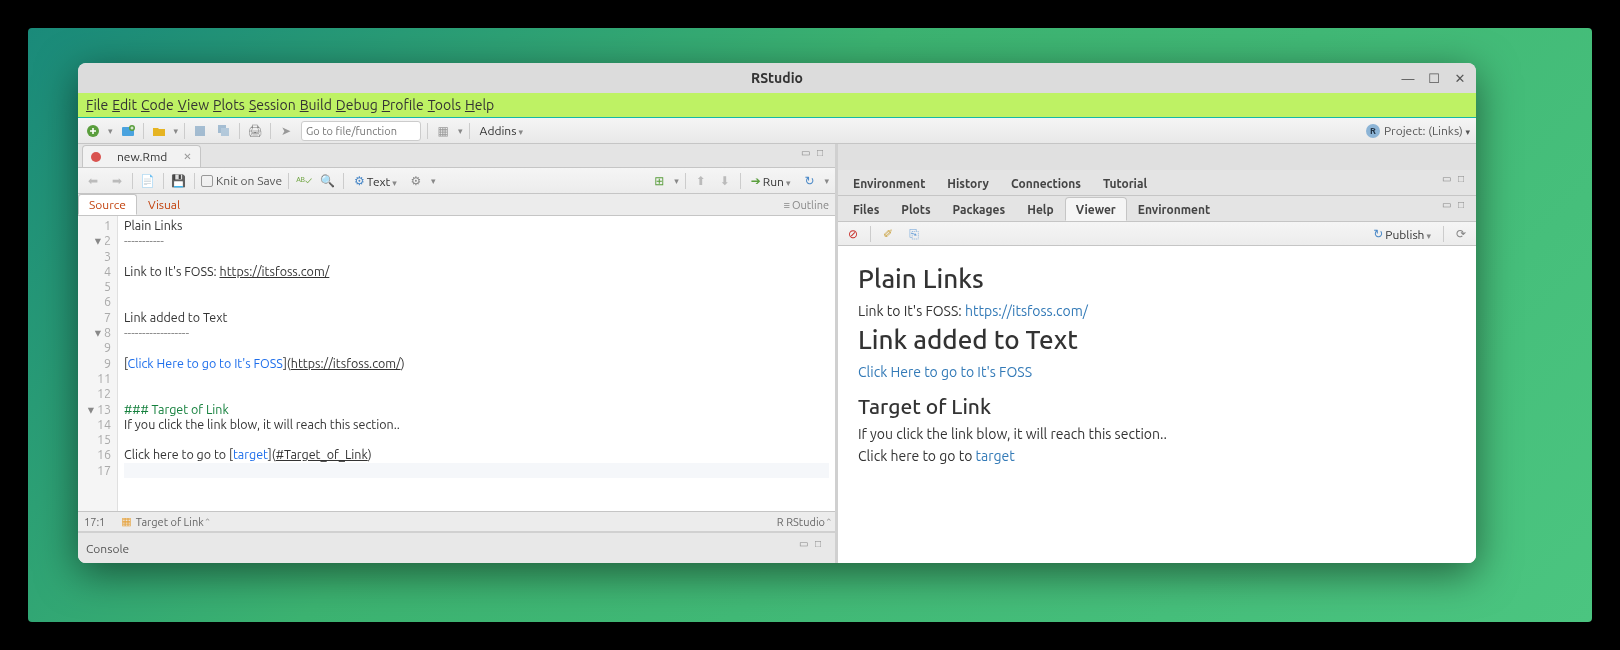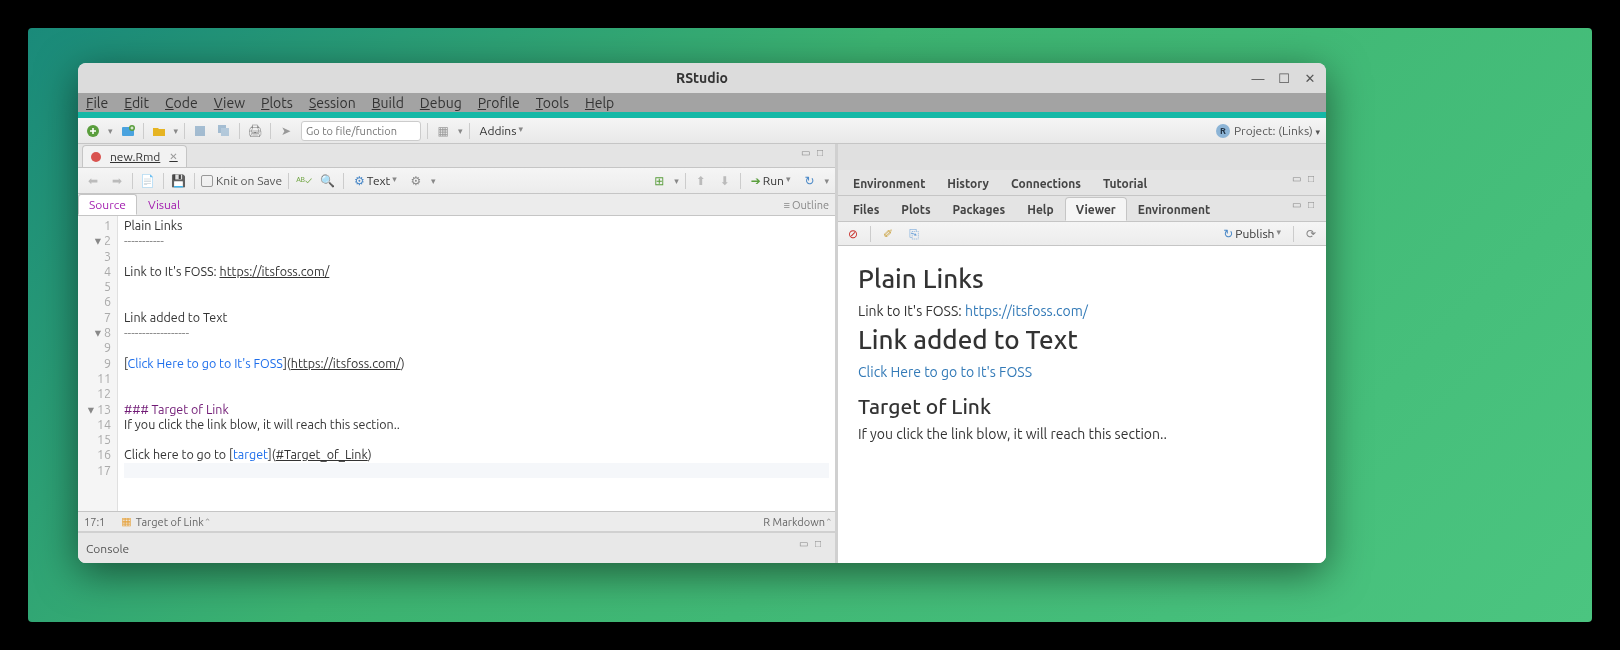--- a/index.html
+++ b/index.html
@@ -1,53 +1,53 @@
 <!DOCTYPE html>
 <html><head>
 <meta charset="utf-8">
 <style>
 * { box-sizing: border-box; margin: 0; padding: 0; font-family: "Ubuntu", "Cantarell", "Segoe UI", sans-serif; }
 body { background: #000; width: 1620px; height: 650px; position: relative; }
 .desktop { position: absolute; inset: 28px; background: linear-gradient(135deg, #1a8a7a 0%, #3cb371 40%, #4bc580 100%); border-radius: 4px; }
-.window { position: absolute; left: 50px; top: 35px; width: 1248px; height: 500px; background: #e8e8e8; border-radius: 8px; box-shadow: 0 10px 40px rgba(0,0,0,0.5); overflow: hidden; display: flex; flex-direction: column; }
+.window { position: absolute; left: 50px; top: 35px; width: 1398px; height: 500px; background: #e8e8e8; border-radius: 8px; box-shadow: 0 10px 40px rgba(0,0,0,0.5); overflow: hidden; display: flex; flex-direction: column; }
 .titlebar { height: 30px; background: #dcdcdc; display: flex; align-items: center; justify-content: center; position: relative; border-radius: 8px 8px 0 0; }
 .titlebar-title { font-size: 14px; font-weight: bold; color: #333; }
 .win-ctrl { position: absolute; right: 4px; top: 3px; display: flex; gap: 2px; }
 .win-ctrl span { width: 24px; height: 24px; display: flex; align-items: center; justify-content: center; font-size: 13px; color: #555; border-radius: 50%; cursor: pointer; }
-.menubar { height: 25px; background: #a3a3a3; display: flex; align-items: center; padding: 0 8px; gap: 16px; border-bottom: 6px solid #14b8a6; }
+.menubar { height: 25px; background: #bef264; display: flex; align-items: center; padding: 0 8px; gap: 4px; border-bottom: 1px solid #14b8a6; }
 .menubar span { font-size: 14px; color: #333; cursor: pointer; }
 .menubar span u { text-decoration: underline; }
 .toolbar { height: 26px; background: linear-gradient(#f5f5f5,#e8e8e8); border-bottom: 1px solid #c5c5c5; display: flex; align-items: center; padding: 0 6px; gap: 6px; position: relative; }
 .tb-icon { width: 18px; height: 18px; display: flex; align-items: center; justify-content: center; font-size: 12px; cursor: pointer; }
 .tb-sep { width: 1px; height: 16px; background: #ccc; }
 .tb-input { height: 20px; width: 120px; font-size: 11px; padding: 0 4px; border: 1px solid #ccc; border-radius: 3px; background: #fff; color: #888; }
-.tb-btn { font-size: 12px; color: #333; cursor: pointer; padding: 0 4px; display:flex; align-items:flex-start; gap:2px;}
+.tb-btn { font-size: 12px; color: #333; cursor: pointer; padding: 0 4px; display:flex; align-items:flex-end; gap:2px;}
 .tb-right { margin-left: auto; display: flex; align-items: center; gap: 4px; font-size: 12px; color: #555; }
 .panes { flex: 1; display: flex; background: #e0e0e0; }
 .left-pane { width: 760px; display: flex; flex-direction: column; border-right: 3px solid #d0d0d0; }
 .right-pane { flex: 1; display: flex; flex-direction: column; }
 .tabrow { height: 24px; background: #e4e4e4; border-bottom: 1px solid #c5c5c5; display: flex; align-items: flex-end; padding-left: 4px; position: relative; }
-.tab { height: 22px; padding: 0 8px; background: #f2f2f2; border: 1px solid #c5c5c5; border-bottom: none; border-radius: 4px 4px 0 0; font-size: 12px; color: #333; display: flex; align-items: center; gap: 9px; cursor: pointer; text-decoration: underline; }
+.tab { height: 22px; padding: 0 8px; background: #f2f2f2; border: 1px solid #c5c5c5; border-bottom: none; border-radius: 4px 4px 0 0; font-size: 12px; color: #333; display: flex; align-items: center; gap: 16px; cursor: pointer; }
 .tab-close { color: #999; font-size: 10px; }
 .wintabctrl { position: absolute; right: 4px; top: 3px; display:flex; gap:2px; }
 .wintabctrl span { width:14px; height:14px; font-size:10px; color:#888; cursor:pointer;}
 .editor-tb { height: 26px; background: linear-gradient(#f5f5f5,#ececec); border-bottom: 1px solid #c5c5c5; display: flex; align-items: center; padding: 0 6px; gap: 6px; font-size: 12px; color: #555; }
 .editor-tb .spacer { flex: 1; }
 .modetabs { height: 22px; display:flex; border-bottom:1px solid #c5c5c5; background:#ececec;}
-.modetab { padding:0 10px; font-size:12px; color:#a21caf; display:flex; align-items:center; border:1px solid transparent; cursor:pointer;}
+.modetab { padding:0 10px; font-size:12px; color:#c2410c; display:flex; align-items:center; border:1px solid transparent; cursor:pointer;}
 .modetab.active { background:#fff; border:1px solid #c5c5c5; border-bottom:1px solid #fff; border-radius:3px 3px 0 0;}
 .modetab-right { margin-left:auto; padding:0 6px; font-size:11px; color:#888; display:flex; align-items:center; gap:2px;}
 .editor { flex:1; display:flex; background:#fff; font-family:"DejaVu Sans Mono","Consolas",monospace; font-size:12.5px; overflow:hidden; }
 .gutter { width:40px; background:#f5f5f5; border-right:1px solid #e0e0e0; text-align:right; padding:2px 6px 2px 0; color:#aaa; line-height:15.3px; }
 .gutter div { height:15.3px; }
 .gut-fold { color:#888; }
 .code { flex:1; padding:2px 6px; line-height:15.3px; color:#333; white-space:pre; }
 .code .mklink { color:#333; text-decoration:underline; }
 .code .mkref { color:#1f6feb; }
-.code .mkhead { color:#701a75; }
+.code .mkhead { color:#15803d; }
 .code .mkgray { color:#888; }
 .cursor-line { background:#f5f7fa; }
 .statusbar { height:20px; background:#ececec; border-top:1px solid #c5c5c5; display:flex; align-items:center; font-size:11px; color:#666; padding:0 6px; }
 .statusbar .spacer{flex:1;}
 .console-pane { height:25px; background:#e8e8e8; border-top:2px solid #d0d0d0; display:flex; align-items:center; padding:15px 8px; font-size:12px; color:#555; position:relative;}
 .right-upper { height:25px;margin-top:26px; }
 .right-tabs { background:#e4e4e4; border-bottom:1px solid #c5c5c5; display:flex; padding-left:4px; position:relative; height:26px; align-items:flex-end;}
 .rtab { height:24px; padding:0 10px; font-size:12px; color:#444; font-weight:bold; border:1px solid transparent; border-radius:4px 4px 0 0; cursor:pointer; display:flex; align-items:center;}
 .rtab.active { background:#f5f5f5; border:1px solid #c5c5c5; border-bottom:1px solid #f5f5f5;}
 .viewer-tb { height:24px; background:linear-gradient(#f5f5f5,#ececec); border-bottom:1px solid #c5c5c5; display:flex; align-items:center; padding:0 6px; gap:8px; font-size:12px; color:#555;}
@@ -226,21 +226,21 @@
         </div>
 
         <div class="statusbar">
           <span>17:1</span>
           <span style="width:16px;"></span>
           <span style="color:#e6a23c;">▦</span>
           <span style="width:4px;"></span>
           <span>Target of Link</span>
           <span style="width:4px;font-size:9px;color:#999;"> ⌃</span>
           <div class="spacer"></div>
-          <span>R Markdown</span>
+          <span>R RStudio</span>
           <span style="width:4px;font-size:9px;color:#999;"> ⌃</span>
         </div>
 
         <div class="console-pane">
           <span>Console</span>
           <div class="wintabctrl" style="right:6px;top:5px;">
               <span>▭</span>
               <span>□</span>
             </div>
         </div>
@@ -286,18 +286,19 @@
           <span class="tb-icon" style="color:#888">⟳</span>
         </div>
 
         <div class="viewer">
           <h2>Plain Links</h2>
           <p><span>Link to It's FOSS: </span><a>https://itsfoss.com/</a></p>
           <h2>Link added to Text</h2>
           <p><a>Click Here to go to It's FOSS</a></p>
           <h3>Target of Link</h3>
           <p>If you click the link blow, it will reach this section..</p>
+          <p><span>Click here to go to </span><a>target</a></p>
         </div>
       </div>
     </div>
 
   </div>
 </div>
 
 </body></html>

